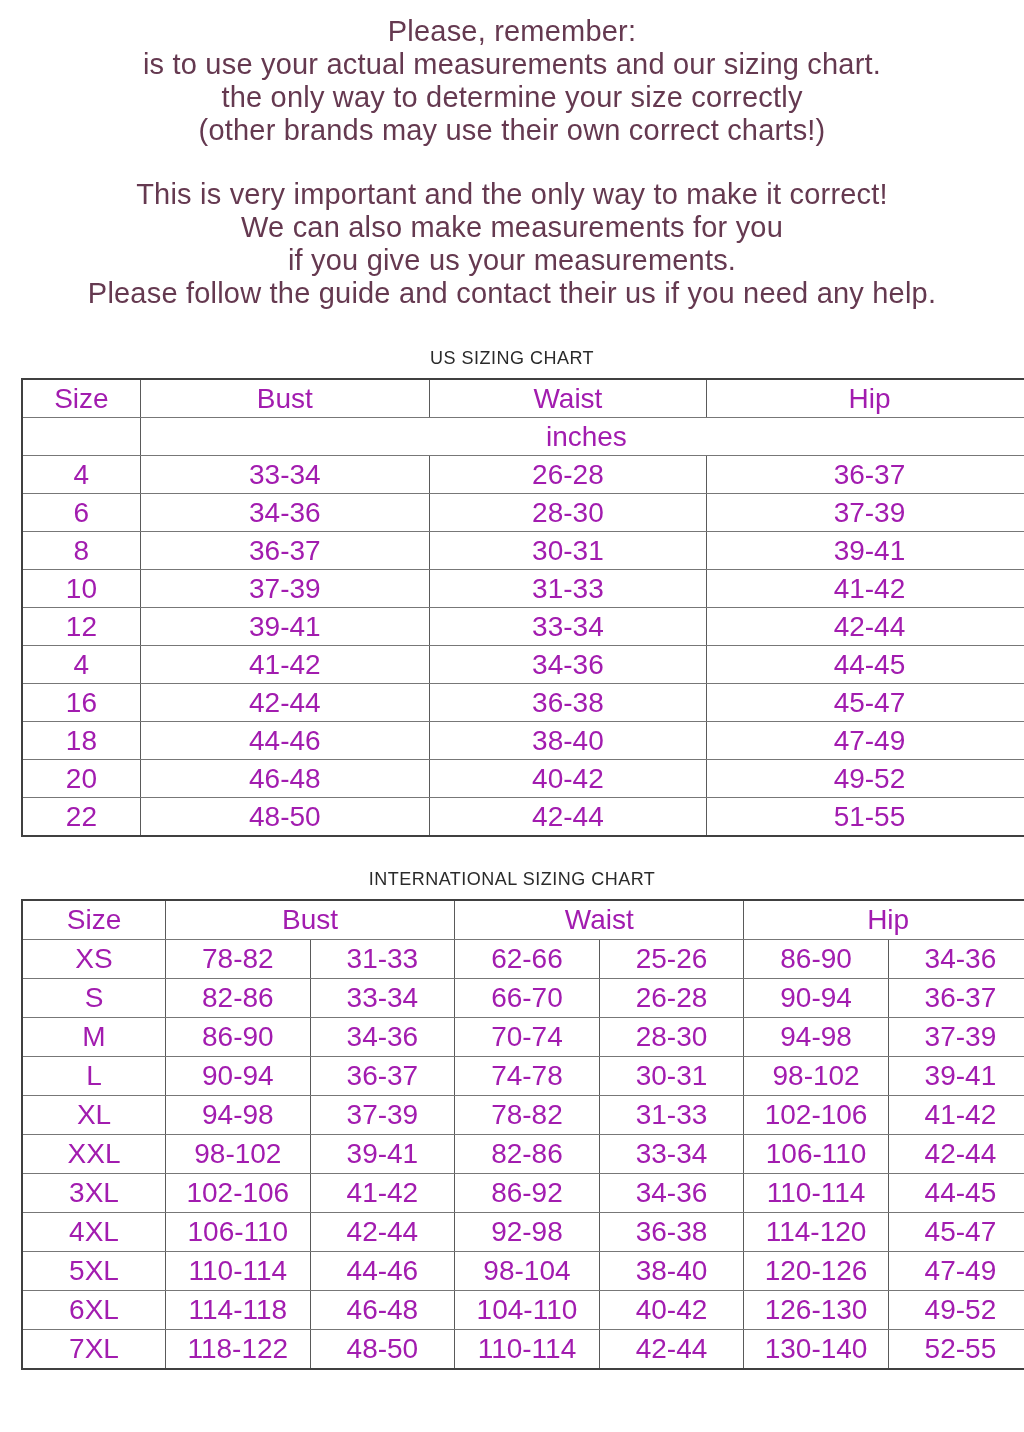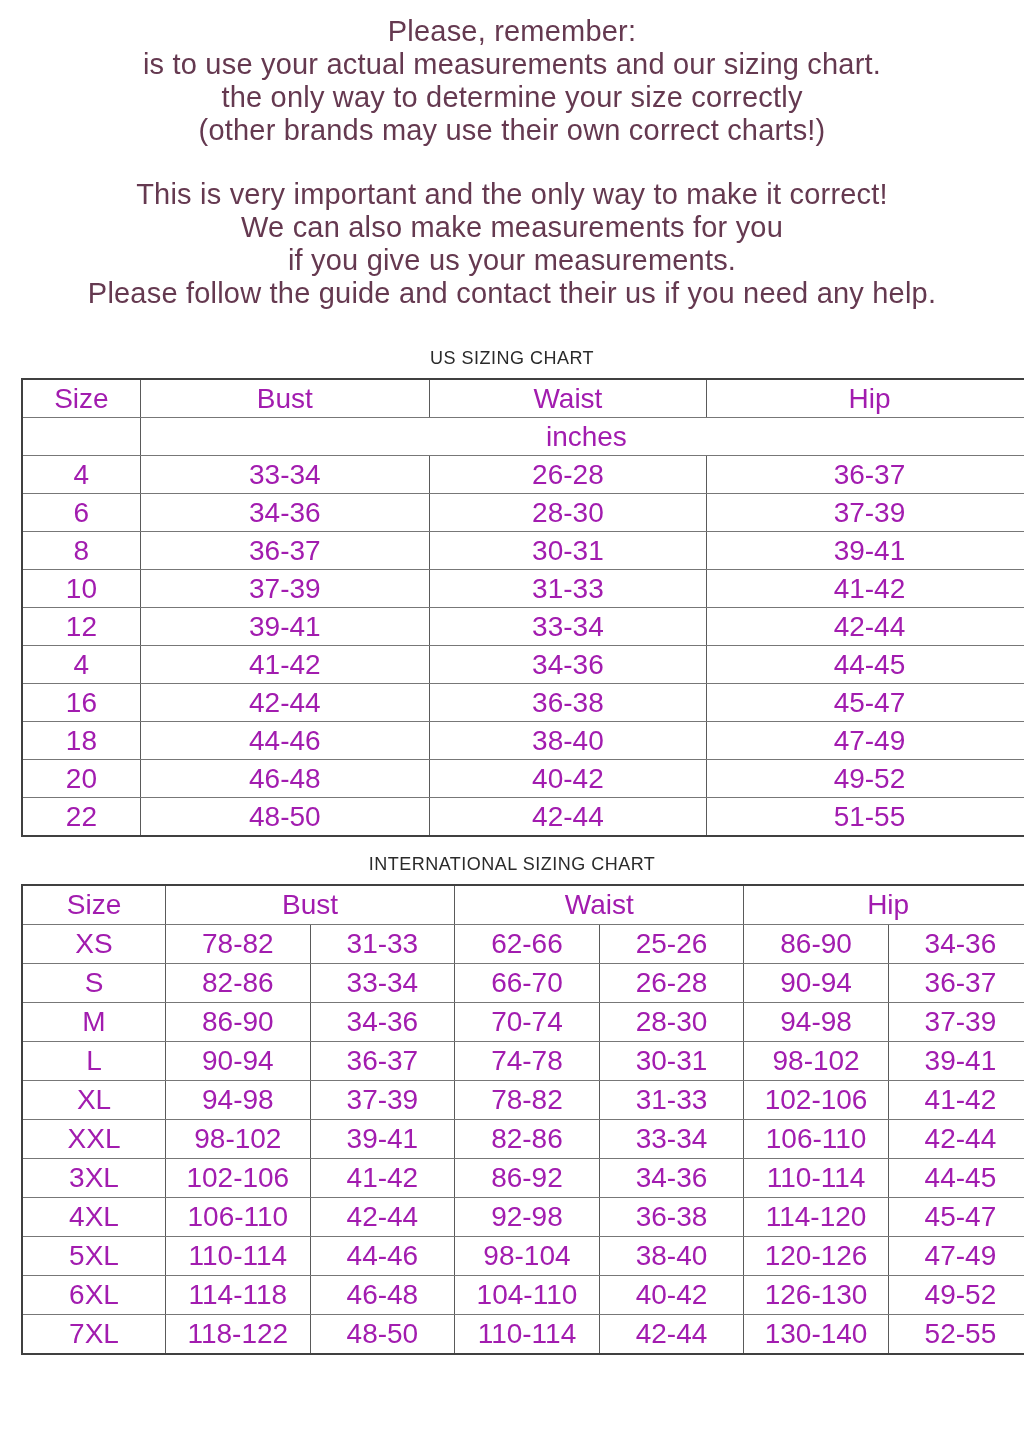--- a/index.html
+++ b/index.html
@@ -27,21 +27,21 @@
   .intro-gap { height: 31px; }
   
   .section-title {
     text-align: center;
     color: #2a2a2a;
     font-size: 18px;
     line-height: 28px;
     letter-spacing: 0.5px;
   }
   .title-us   { margin-top: 34px; }
-  .title-intl { margin-top: 13px; }
+  .title-intl { margin-top: 28px; }
   
   table.sizing {
     border-collapse: collapse;
     table-layout: fixed;
     width: 1013px;
     margin: 6px 0 0 21px;
     border: 2px solid #404040;
     color: #a21caf;
   }
   table.sizing th, table.sizing td {

